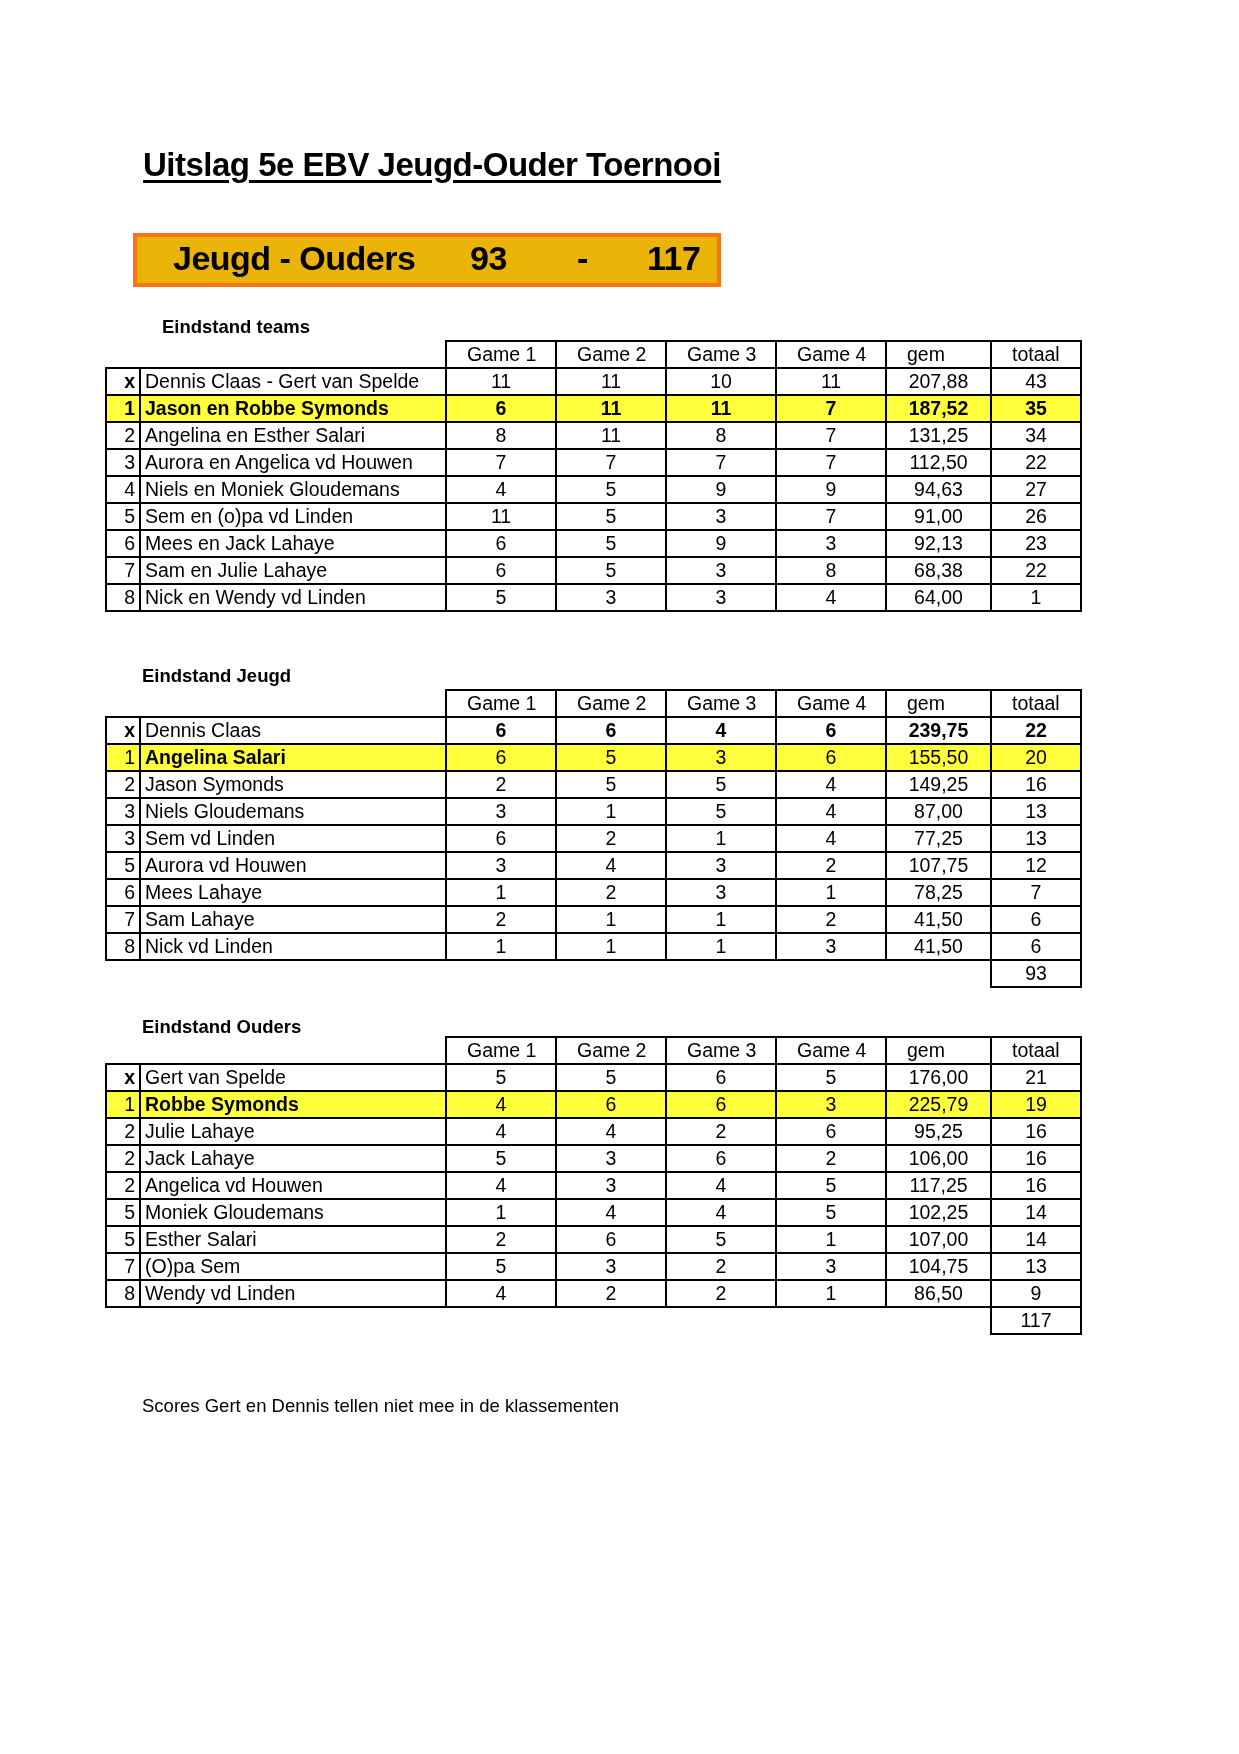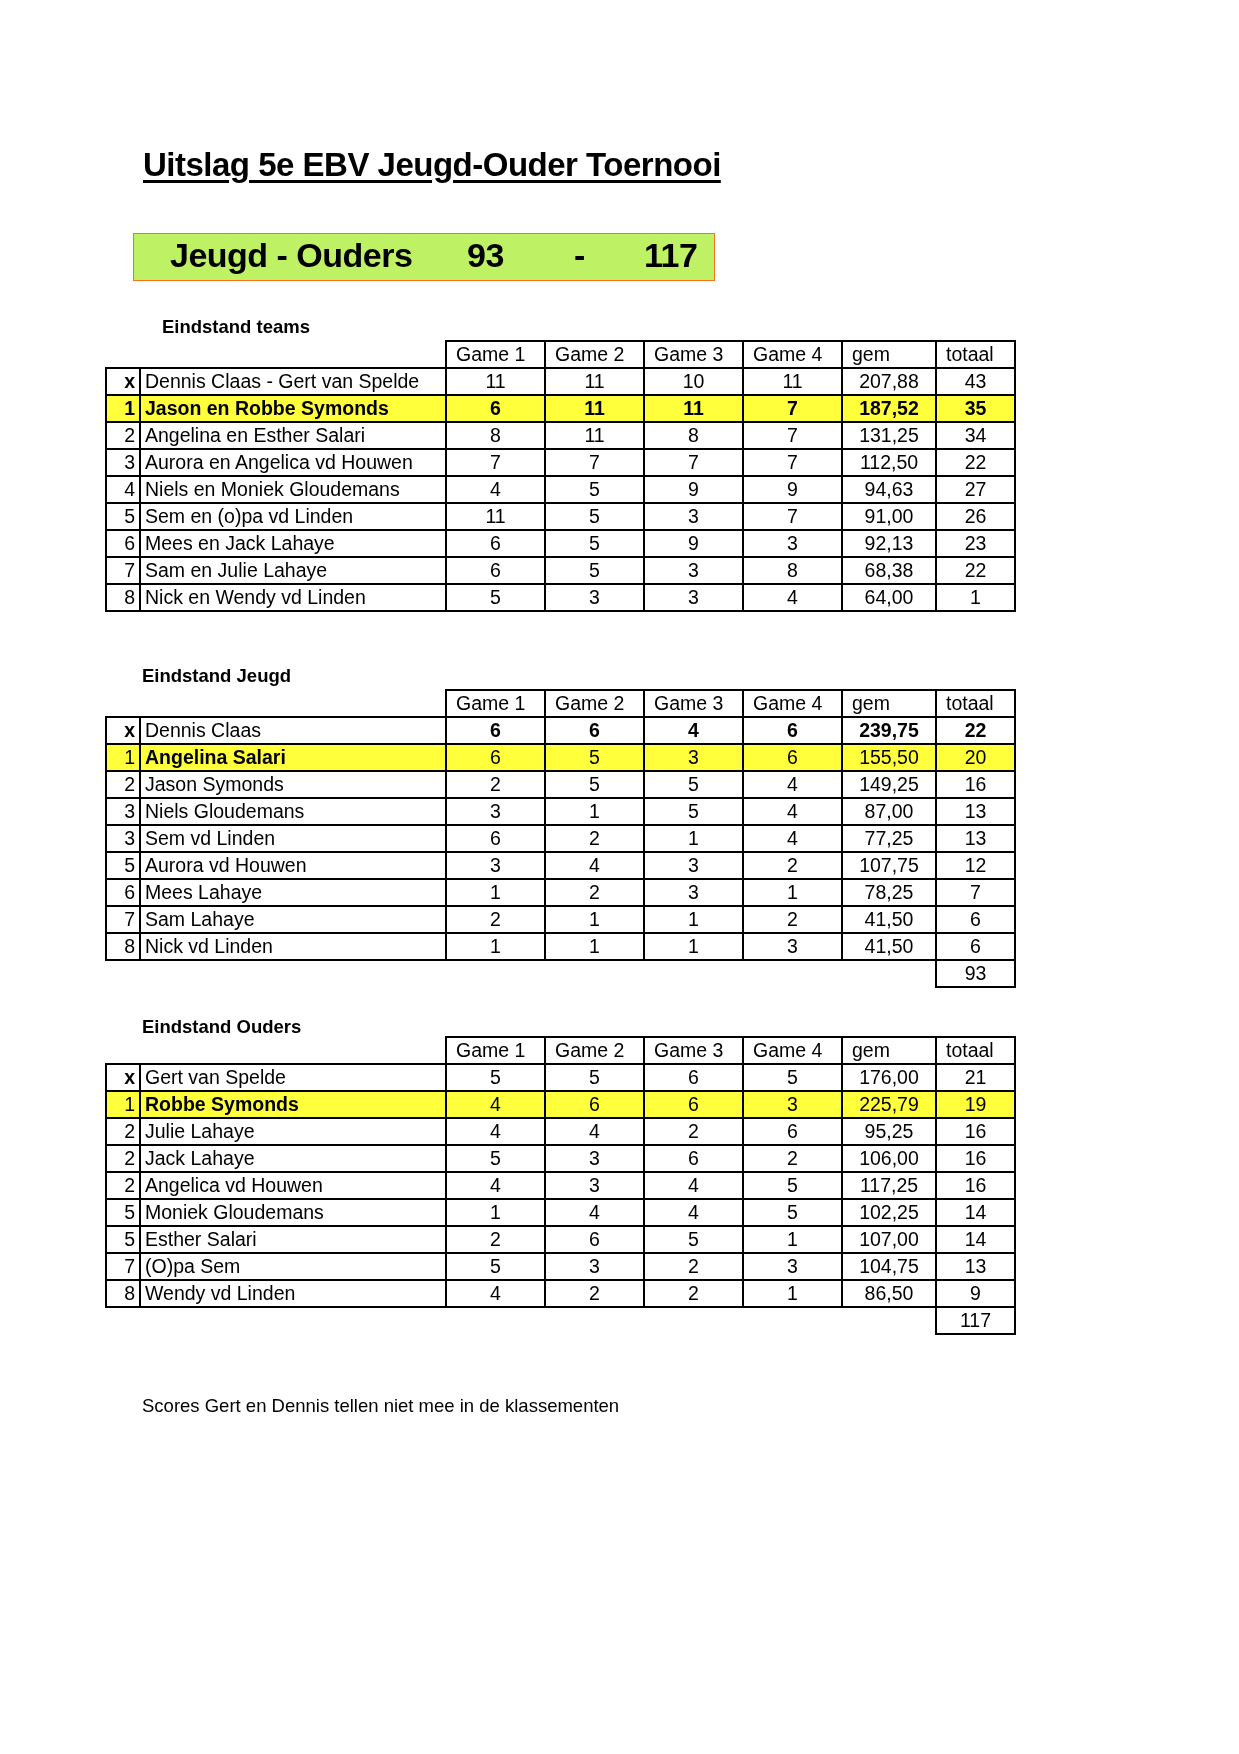--- a/index.html
+++ b/index.html
@@ -1,33 +1,33 @@
 <!DOCTYPE html>
 <html><head>
   <meta charset="utf-8">
   <style>
     html, body { margin: 0; padding: 0; background: #ffffff; }
     body { width: 1239px; height: 1754px; position: relative; font-family: "Liberation Sans", sans-serif; color: #000; overflow: hidden; }
     .title { position: absolute; left: 143px; top: 146px; font-size: 33px; font-weight: bold; text-decoration: underline; text-underline-offset: 4px; letter-spacing: -0.5px; white-space: nowrap; }
-    .scorebox { position: absolute; left: 133px; top: 233px; width: 580px; height: 46px; background: #bef264; border: 1px solid #f97316; }
+    .scorebox { position: absolute; left: 133px; top: 233px; width: 580px; height: 46px; background: #eab308; border: 4px solid #f97316; }
     .scorebox span { position: absolute; top: 2px; font-size: 34px; font-weight: bold; white-space: nowrap; letter-spacing: -0.5px; }
     .sb-label { left: 36px; }
     .sb-jeugd { left: 333px; }
     .sb-dash { left: 440px; }
     .sb-ouders { left: 510px; }
     .section-title { position: absolute; left: 142px; font-size: 18.5px; font-weight: bold; white-space: nowrap; }
     table.standings { position: absolute; left: 105px; border-collapse: collapse; font-size: 19.5px; table-layout: fixed; }
     table.standings td { border: 2px solid #000; height: 25px; padding: 0 4px; white-space: nowrap; line-height: 25px; }
     td.rank { width: 24px; text-align: right; }
     td.name { width: 296px; text-align: left; padding-left: 3px; }
     td.g { width: 84px; text-align: center; }
     td.gem { width: 79px; text-align: center; }
     td.tot { width: 64px; text-align: center; }
     tr.header td.blank { border: none; }
-    tr.header td.g, tr.header td.gem, tr.header td.tot { text-align: left; padding-left: 9px; }
+    tr.header td.g, tr.header td.gem, tr.header td.tot { text-align: left; padding-left: 20px; }
     tr.hl td { background: #ffff3c; }
     .b { font-weight: bold; }
     tr.sumrow td.blank { border: none; }
     .note { position: absolute; left: 142px; top: 1395px; font-size: 18.5px; white-space: nowrap; }
   </style>
 </head>
 <body>
 
 <div class="title">Uitslag 5e EBV Jeugd-Ouder Toernooi</div>
 

